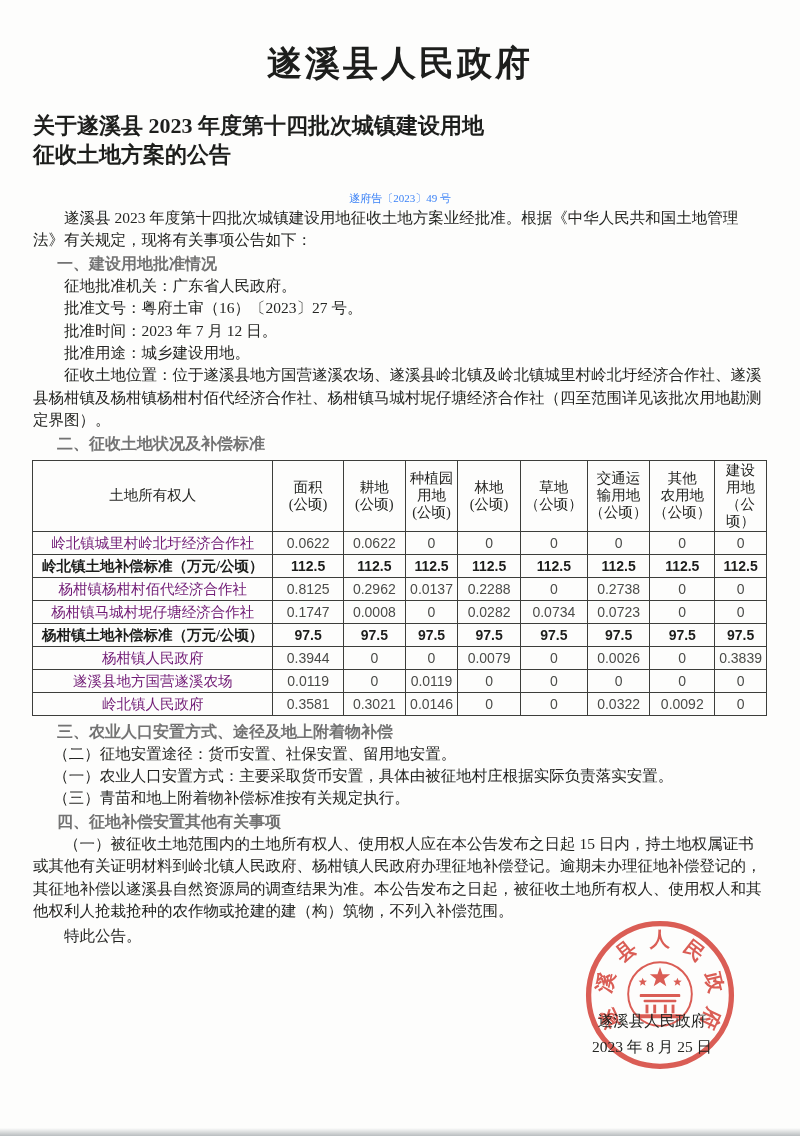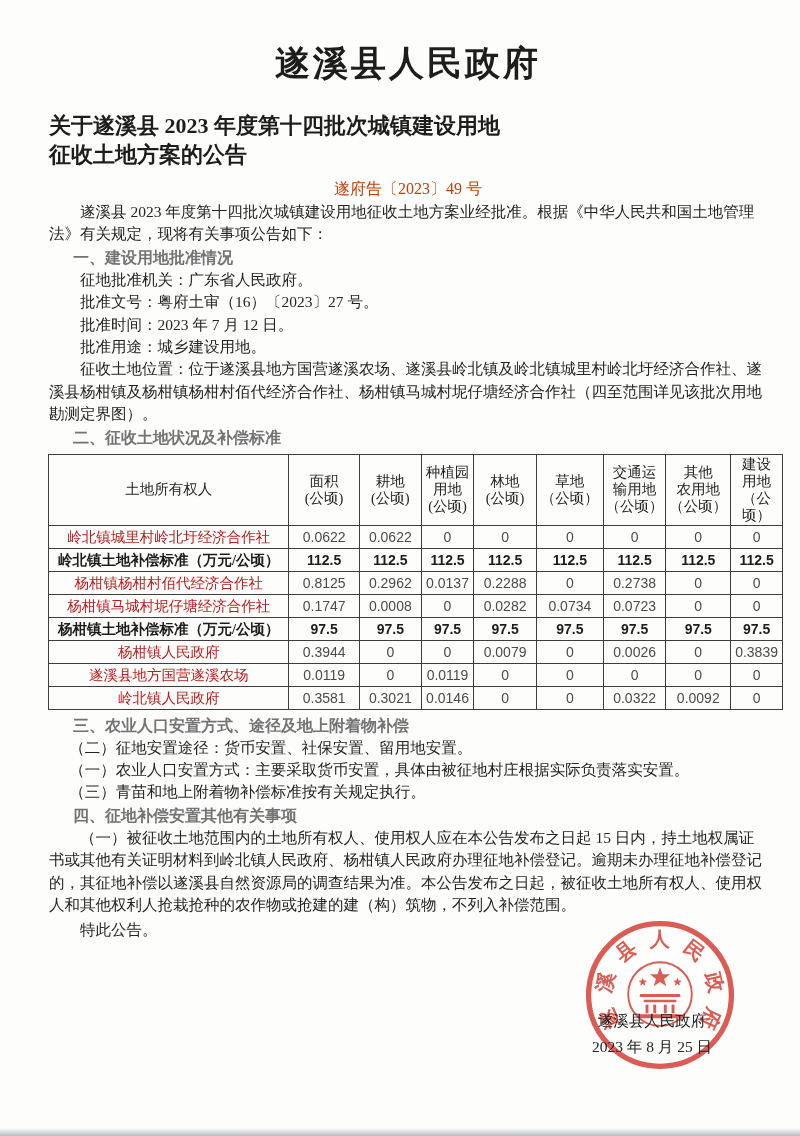--- a/index.html
+++ b/index.html
@@ -7,44 +7,44 @@
   body {
     width: 800px; height: 1136px;
     font-family: "Liberation Serif", serif;
     color: #20211f;
     overflow: hidden;
   }
   .page {
     position: relative;
     width: 800px; height: 1136px;
     background: #fdfdfc;
-    padding: 30px 33px 0 49px;
+    padding: 30px 33px 0 33px;
     overflow: hidden;
   }
   .gov-title {
     text-align: center;
     font-size: 35px;
     font-weight: bold;
     letter-spacing: 3px;
     color: #1d1e1c;
     margin-top: 10px;
   }
   .notice-title {
     text-align: left;
     font-size: 22px;
     font-weight: bold;
     line-height: 29px;
     margin-top: 24px;
     color: #1d1e1c;
   }
   .doc-number {
     text-align: center;
-    font-size: 16px;
-    margin-top: 10px;
-    color: #c2410c;
+    font-size: 11px;
+    margin-top: 22px;
+    color: #3b82f6;
   }
   .body-text { margin-top: 1px; font-size: 15.5px; line-height: 22.4px; color: #242522; }
   .para { text-indent: 2em; }
   .sec-heading {
     font-family: "Liberation Sans", sans-serif;
     font-weight: bold;
     font-size: 16px;
     text-indent: 1.5em;
     line-height: 23px;
     color: #737373;
@@ -75,21 +75,21 @@
   table.land-table td {
     height: 23px;
     font-size: 14px;
     line-height: 16px;
     font-family: "Liberation Sans", sans-serif;
     color: #4a4b48;
   }
   table.land-table td.owner-cell {
     font-family: "Liberation Serif", serif;
     font-size: 14.5px;
-    color: #b91c1c;
+    color: #701a75;
   }
   table.land-table tr.bold-row td {
     font-weight: bold;
     color: #1c1d1b;
   }
   table.land-table tr.bold-row td.owner-cell { font-weight: bold; }
   .closing { text-indent: 2em; margin-top: 2px; }
   .signature-block {
     position: absolute;
     right: 88px;

